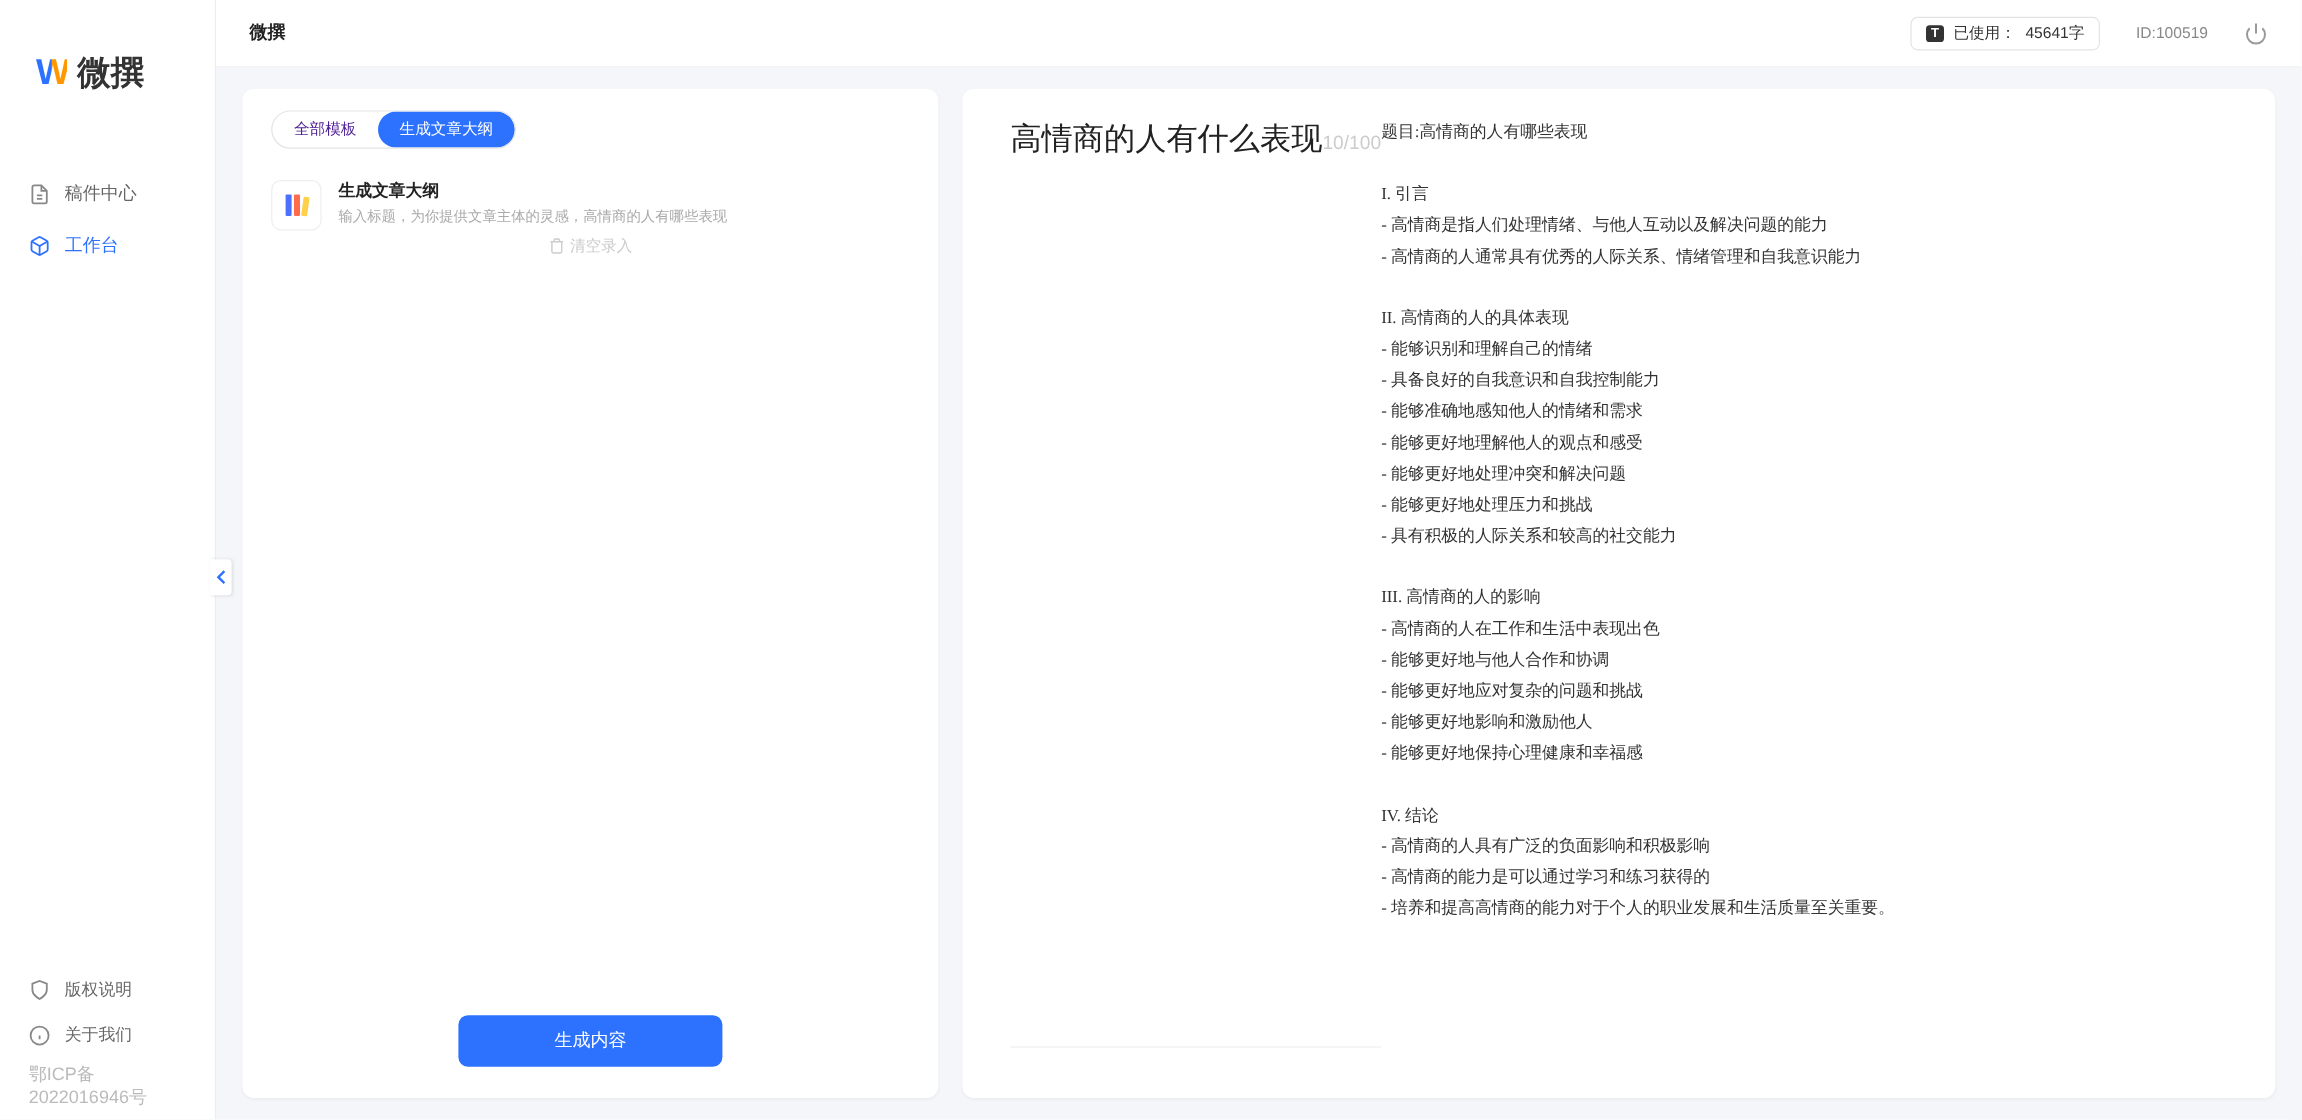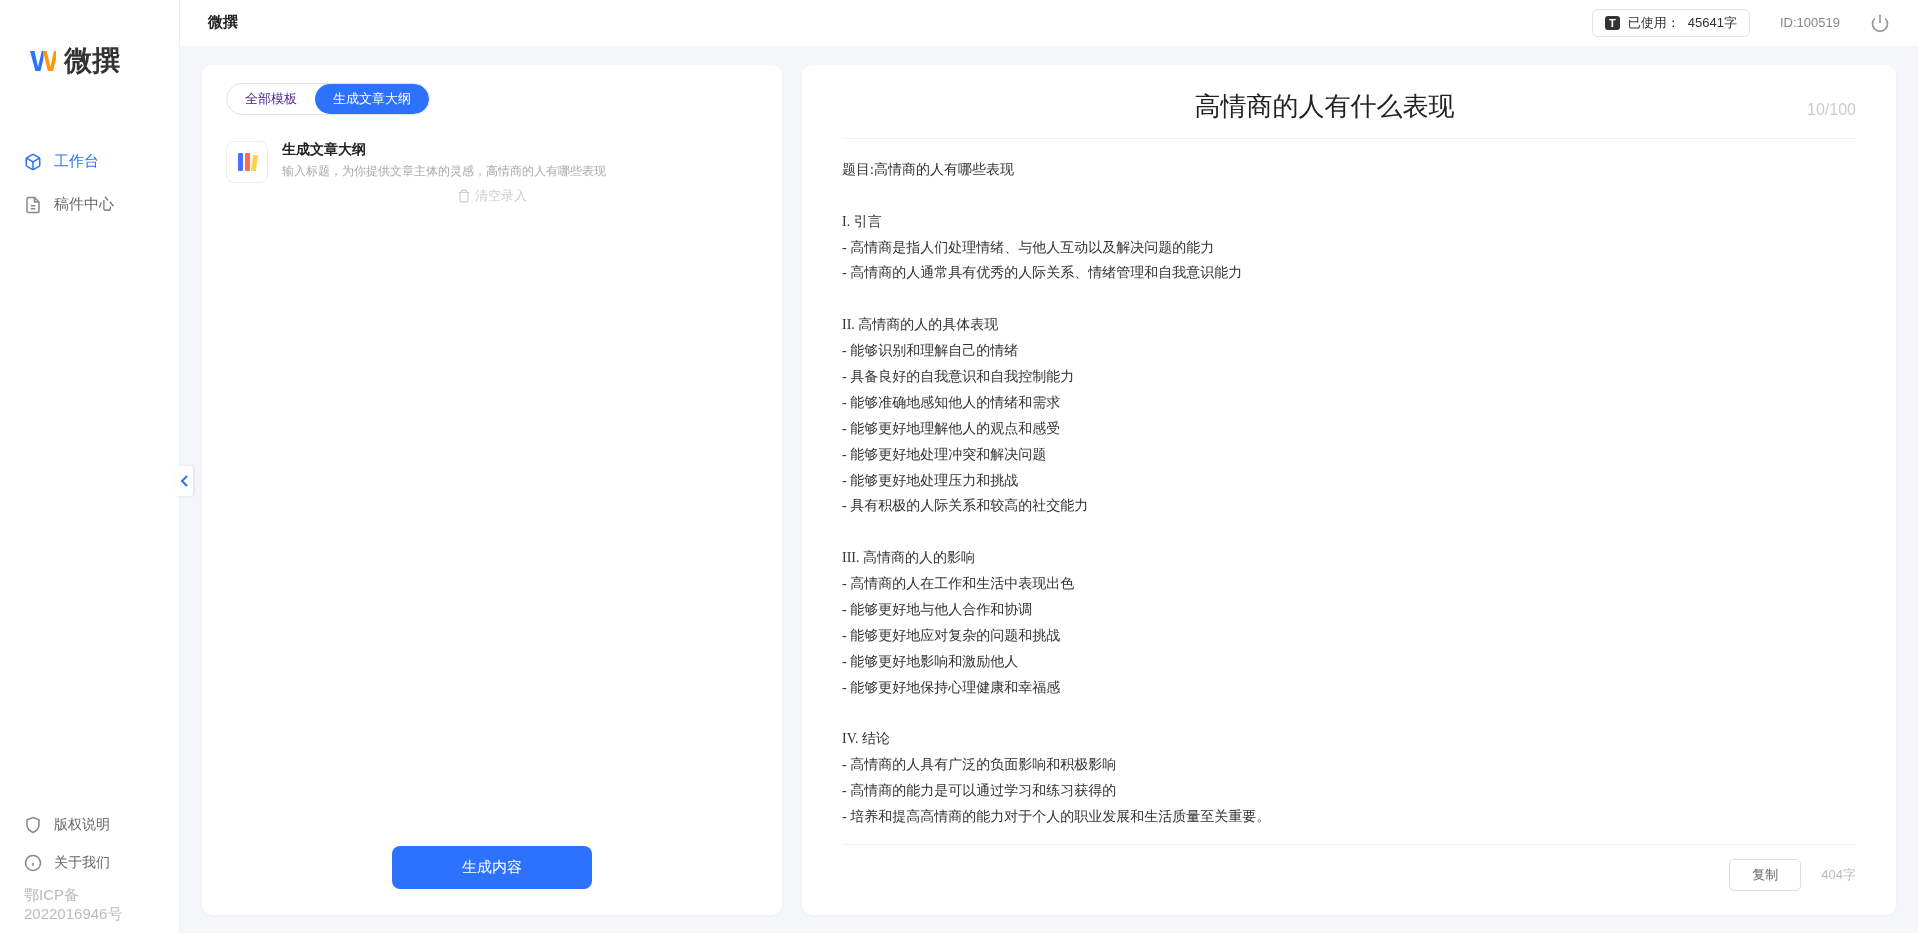--- a/index.html
+++ b/index.html
@@ -42,60 +42,60 @@
 .template-card { display: flex; gap: 14px; margin-top: 26px; align-items: flex-start; }
 .template-icon { width: 42px; height: 42px; border: 1px solid #eee; border-radius: 8px; display: flex; align-items: center; justify-content: center; flex-shrink: 0; }
 .template-info .t-title { font-size: 14px; font-weight: 600; color: #222; margin-bottom: 4px; }
 .template-info .t-sub { font-size: 12px; color: #aaa; }
 .field { margin-top: 30px; }
 .field-head { display: flex; justify-content: space-between; font-size: 13px; color: #666; margin-bottom: 10px; }
 .field-count { color: #bbb; font-size: 12px; }
 .text-input { width: 100%; border: 1px solid #e3e3e3; border-radius: 6px; padding: 10px 12px; font-size: 14px; color: #333; outline: none; }
 .clear-btn { display: flex; align-items: center; justify-content: center; gap: 4px; margin-top: 4px; color: #ccc; font-size: 13px; cursor: pointer; }
 .panel-left-footer { margin-top: auto; display: flex; justify-content: center; padding-bottom: 8px; }
-.generate-btn { width: 200px; background: #2d72ff; color: #fff; border: none; border-radius: 8px; padding: 12px; font-size: 15px; cursor: pointer; }
-
-
-.panel-right { flex: 1; background: #fff; border-radius: 10px; padding: 24px 40px; display: flex; flex-direction: column; box-shadow: 0 1px 3px rgba(0,0,0,0.04); }
+.generate-btn { width: 220px; background: #2d72ff; color: #fff; border: none; border-radius: 8px; padding: 12px; font-size: 15px; cursor: pointer; }
+
+
+.panel-right { flex: 1; background: #fff; border-radius: 10px; padding: 24px 40px; display: flex; flex-direction: row; box-shadow: 0 1px 3px rgba(0,0,0,0.04); }
 .result-title-row { display: flex; align-items: baseline; border-bottom: 1px solid #eee; padding-bottom: 14px; margin-bottom: 18px; }
 .result-title { flex: 1; text-align: center; font-family: "Songti SC", "SimSun", serif; font-size: 26px; color: #222; font-weight: 400; }
 .result-count { color: #ccc; font-size: 16px; }
 .result-body { flex: 1; font-size: 14px; color: #333; line-height: 1.85; white-space: pre-wrap; font-family: "Songti SC", "SimSun", serif; overflow: auto; }
 .result-footer { border-top: 1px solid #eee; margin-top: 14px; padding-top: 14px; display: flex; justify-content: flex-end; align-items: center; gap: 20px; }
 .copy-btn { border: 1px solid #ddd; background: #fff; color: #666; padding: 6px 22px; border-radius: 5px; cursor: pointer; font-size: 13px; }
 .char-count { color: #bbb; font-size: 13px; }
 </style>
 </head>
 <body>
 
 <aside class="sidebar">
   <div class="logo">
     <span class="logo-w">W</span>
     <span class="logo-text">微撰</span>
   </div>
   <nav class="nav">
+    <div class="nav-item">
+      <span class="nav-icon">
+        <svg viewBox="0 0 24 24" fill="none" stroke="#888" stroke-width="2">
+            <path d="M14 2H6a2 2 0 0 0-2 2v16a2 2 0 0 0 2 2h12a2 2 0 0 0 2-2V8z"></path>
+            <path d="M14 2v6h6"></path>
+            <path d="M9 13h6M9 17h6"></path>
+          </svg>
+      </span>
+      <span>稿件中心</span>
+    </div>
     <div class="nav-item active">
       <span class="nav-icon">
         <svg viewBox="0 0 24 24" fill="none" stroke="#2d72ff" stroke-width="2">
             <path d="M21 16V8a2 2 0 0 0-1-1.73l-7-4a2 2 0 0 0-2 0l-7 4A2 2 0 0 0 3 8v8a2 2 0 0 0 1 1.73l7 4a2 2 0 0 0 2 0l7-4A2 2 0 0 0 21 16z"></path>
             <path d="M3.27 6.96 12 12.01l8.73-5.05"></path>
             <path d="M12 22.08V12"></path>
           </svg>
       </span>
       <span>工作台</span>
-    </div>
-    <div class="nav-item">
-      <span class="nav-icon">
-        <svg viewBox="0 0 24 24" fill="none" stroke="#888" stroke-width="2">
-            <path d="M14 2H6a2 2 0 0 0-2 2v16a2 2 0 0 0 2 2h12a2 2 0 0 0 2-2V8z"></path>
-            <path d="M14 2v6h6"></path>
-            <path d="M9 13h6M9 17h6"></path>
-          </svg>
-      </span>
-      <span>稿件中心</span>
     </div>
   </nav>
   <div class="sidebar-bottom">
     <div class="nav-item">
       <span class="nav-icon">
         <svg viewBox="0 0 24 24" fill="none" stroke="#888" stroke-width="2">
             <path d="M12 22s8-4 8-10V5l-8-3-8 3v7c0 6 8 10 8 10z"></path>
           </svg>
       </span>
       <span>版权说明</span>
@@ -197,19 +197,15 @@
 - 高情商的人在工作和生活中表现出色
 - 能够更好地与他人合作和协调
 - 能够更好地应对复杂的问题和挑战
 - 能够更好地影响和激励他人
 - 能够更好地保持心理健康和幸福感
 
 IV. 结论
 - 高情商的人具有广泛的负面影响和积极影响
 - 高情商的能力是可以通过学习和练习获得的
 - 培养和提高高情商的能力对于个人的职业发展和生活质量至关重要。</div>
-      <div class="result-footer">
-        <button class="copy-btn">复制</button>
-        <span class="char-count">404字</span>
-      </div>
     </div>
   </div>
 </div>
 
 </body></html>

